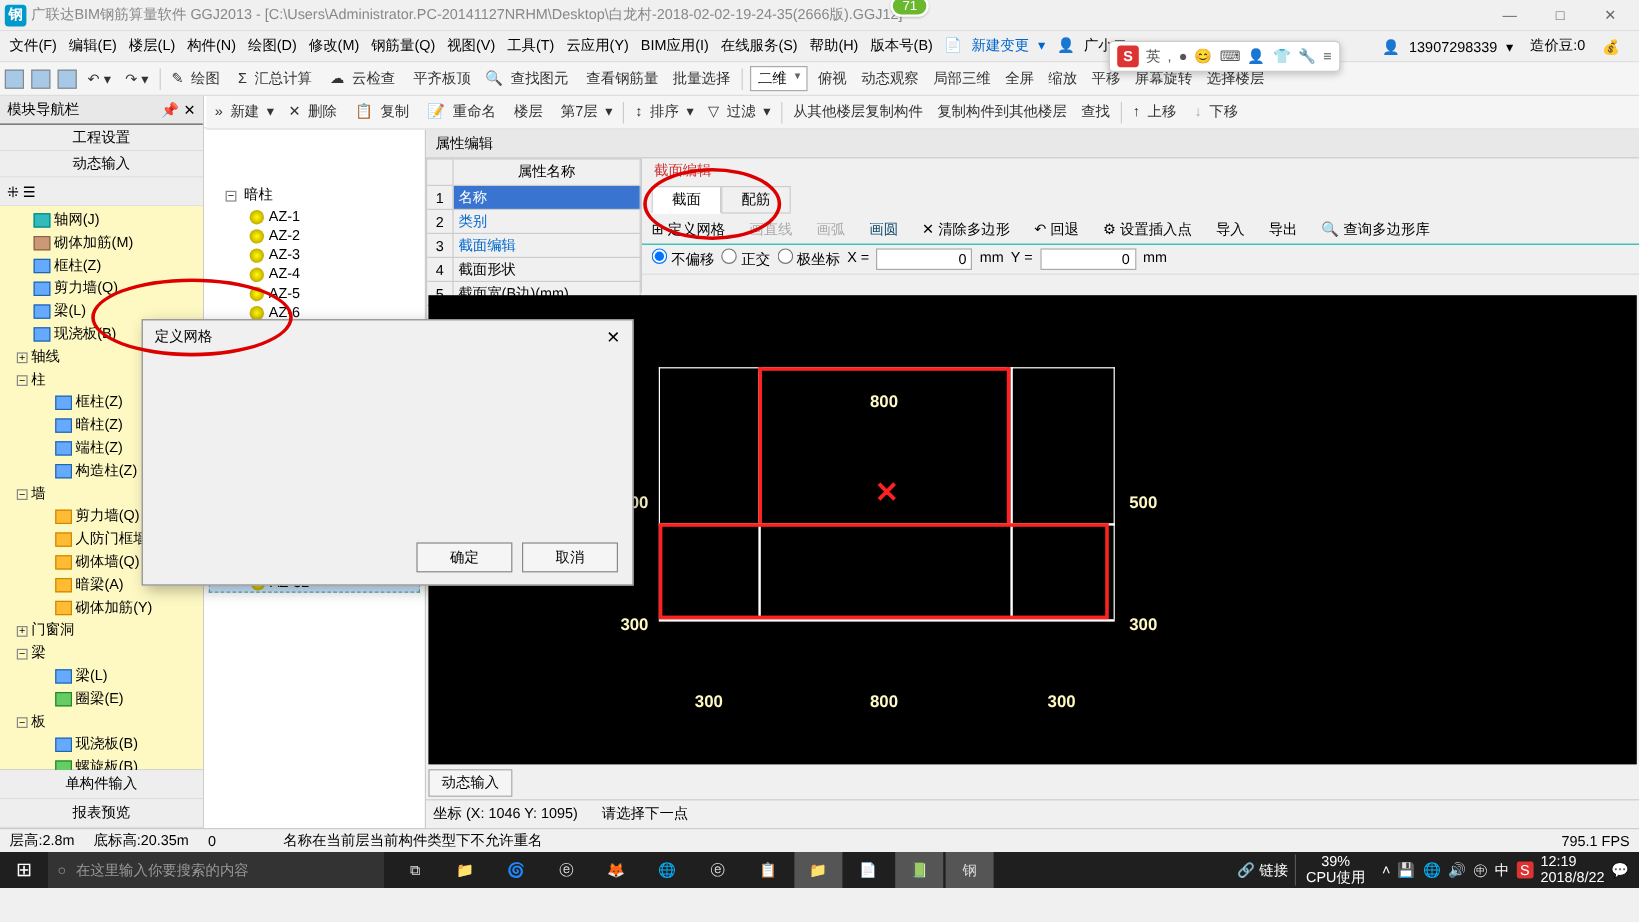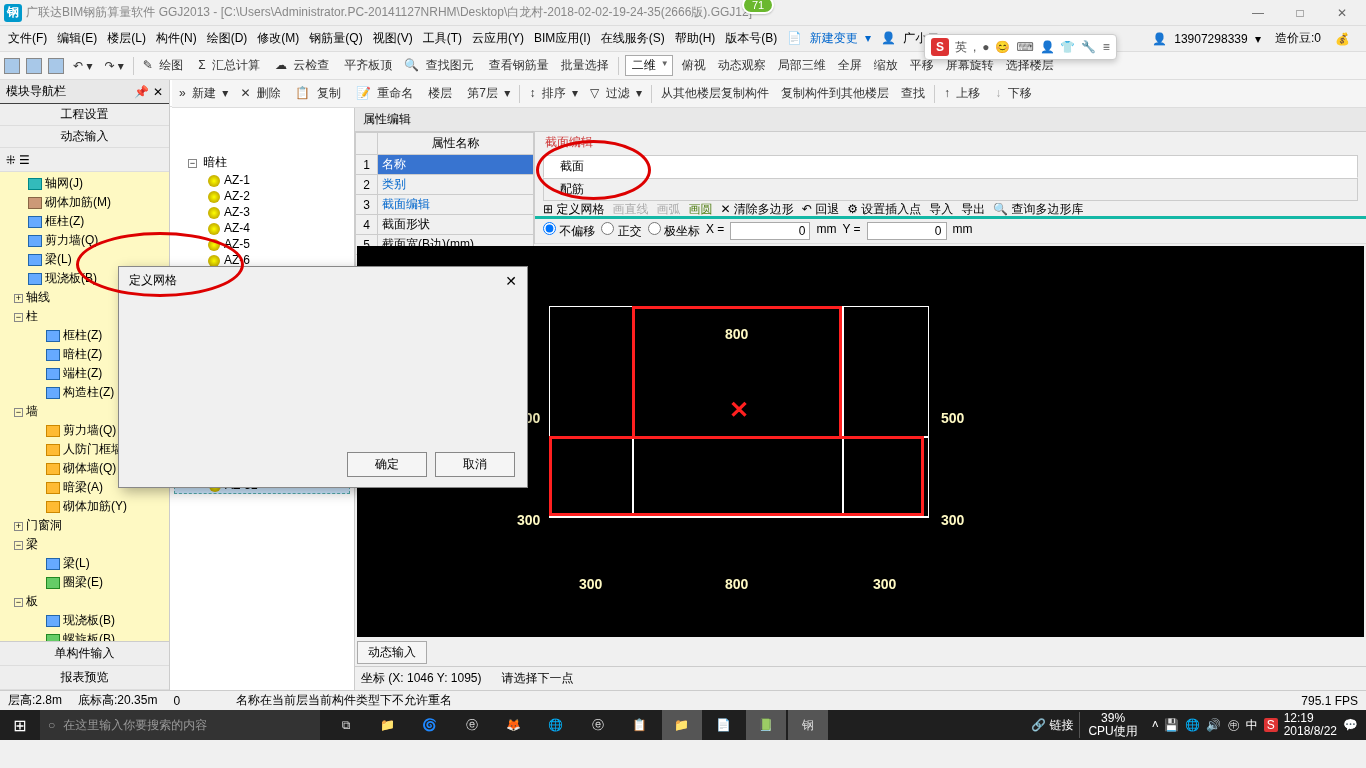--- a/index.html
+++ b/index.html
@@ -59,24 +59,24 @@
 .prop-body { display: flex; height: 112px; }
 .prop-grid { width: 180px; border-right: 1px solid #ccc; }
 .prop-grid table { width: 100%; border-collapse: collapse; }
 .prop-grid th { background: #f0f0f0; border: 1px solid #ccc; padding: 2px; font-weight: normal; }
 .prop-grid td { border: 1px solid #ccc; padding: 1px 4px; }
 .prop-grid td.rownum { background: #f0f0f0; text-align: center; width: 22px; }
 .prop-grid tr.sel td.val { background: #3874d0; color: #fff; }
 .prop-grid td.link { color: #06c; }
 .canvas-head { flex: 1; display: flex; flex-direction: column; }
 .section-label { color: #c33; padding: 2px 10px; }
-.tab-row { display: flex; padding: 2px 8px; gap: 0; flex-direction: column; }
+.tab-row { display: flex; padding: 2px 8px; gap: 0; }
 .tab-row .tab { padding: 2px 16px; border: 1px solid #ccc; background: #f0f0f0; cursor: pointer; }
 .tab-row .tab.active { background: #fff; border-bottom-color: #fff; }
-.canvas-tools { padding: 3px 8px; display: flex; gap: 8px; align-items: center; border-bottom: 3px solid #14b8a6; flex-wrap: nowrap; white-space: nowrap; overflow: hidden; }
+.canvas-tools { padding: 3px 8px; display: flex; gap: 20px; align-items: center; border-bottom: 1px solid #14b8a6; flex-wrap: nowrap; white-space: nowrap; overflow: hidden; }
 .canvas-tools span { cursor: pointer; }
 .coord-bar { padding: 3px 8px; display: flex; gap: 6px; align-items: flex-start; border-bottom: 1px solid #ddd; }
 .coord-bar input[type=text] { width: 80px; border: 1px solid #aaa; text-align: right; padding: 1px 4px; }
 .canvas { flex: 1; background: #000; position: relative; margin: 2px; }
 .shape-red { position: absolute; border: 3px solid #ff2020; }
 .shape-white { position: absolute; border: 1px solid #fff; }
 .dim-line { position: absolute; color: #fef9c3; font-weight: bold; font-size: 14px; margin-top: 44px; }
 .redx { position: absolute; color: #ff2020; font-size: 24px; font-weight: bold; }
 .canvas-bottom { background: #f0f0f0; padding: 2px; }
 .canvas-bottom button { padding: 2px 10px; border: 1px solid #aaa; background: #f5f5f5; cursor: pointer; }
@@ -333,21 +333,21 @@
       <div class="canvas-head">
         <div class="section-label">截面编辑</div>
         <div class="tab-row">
           <div class="tab active">截面</div>
           <div class="tab">配筋</div>
         </div>
         <div class="canvas-tools">
           <span>⊞ <span>定义网格</span></span>
           <span style="color:#aaa">画直线</span>
           <span style="color:#aaa">画弧</span>
-          <span style="color:#4d7c0f">画圆</span>
+          <span style="color:#0c4a6e">画圆</span>
           <span>✕ <span>清除多边形</span></span>
           <span>↶ <span>回退</span></span>
           <span>⚙ <span>设置插入点</span></span>
           <span>导入</span>
           <span>导出</span>
           <span>🔍 <span>查询多边形库</span></span>
         </div>
         <div class="coord-bar">
           <label><input type="radio" checked="" style=""> <span>不偏移</span></label>
           <label><input type="radio" style=""> <span>正交</span></label>

